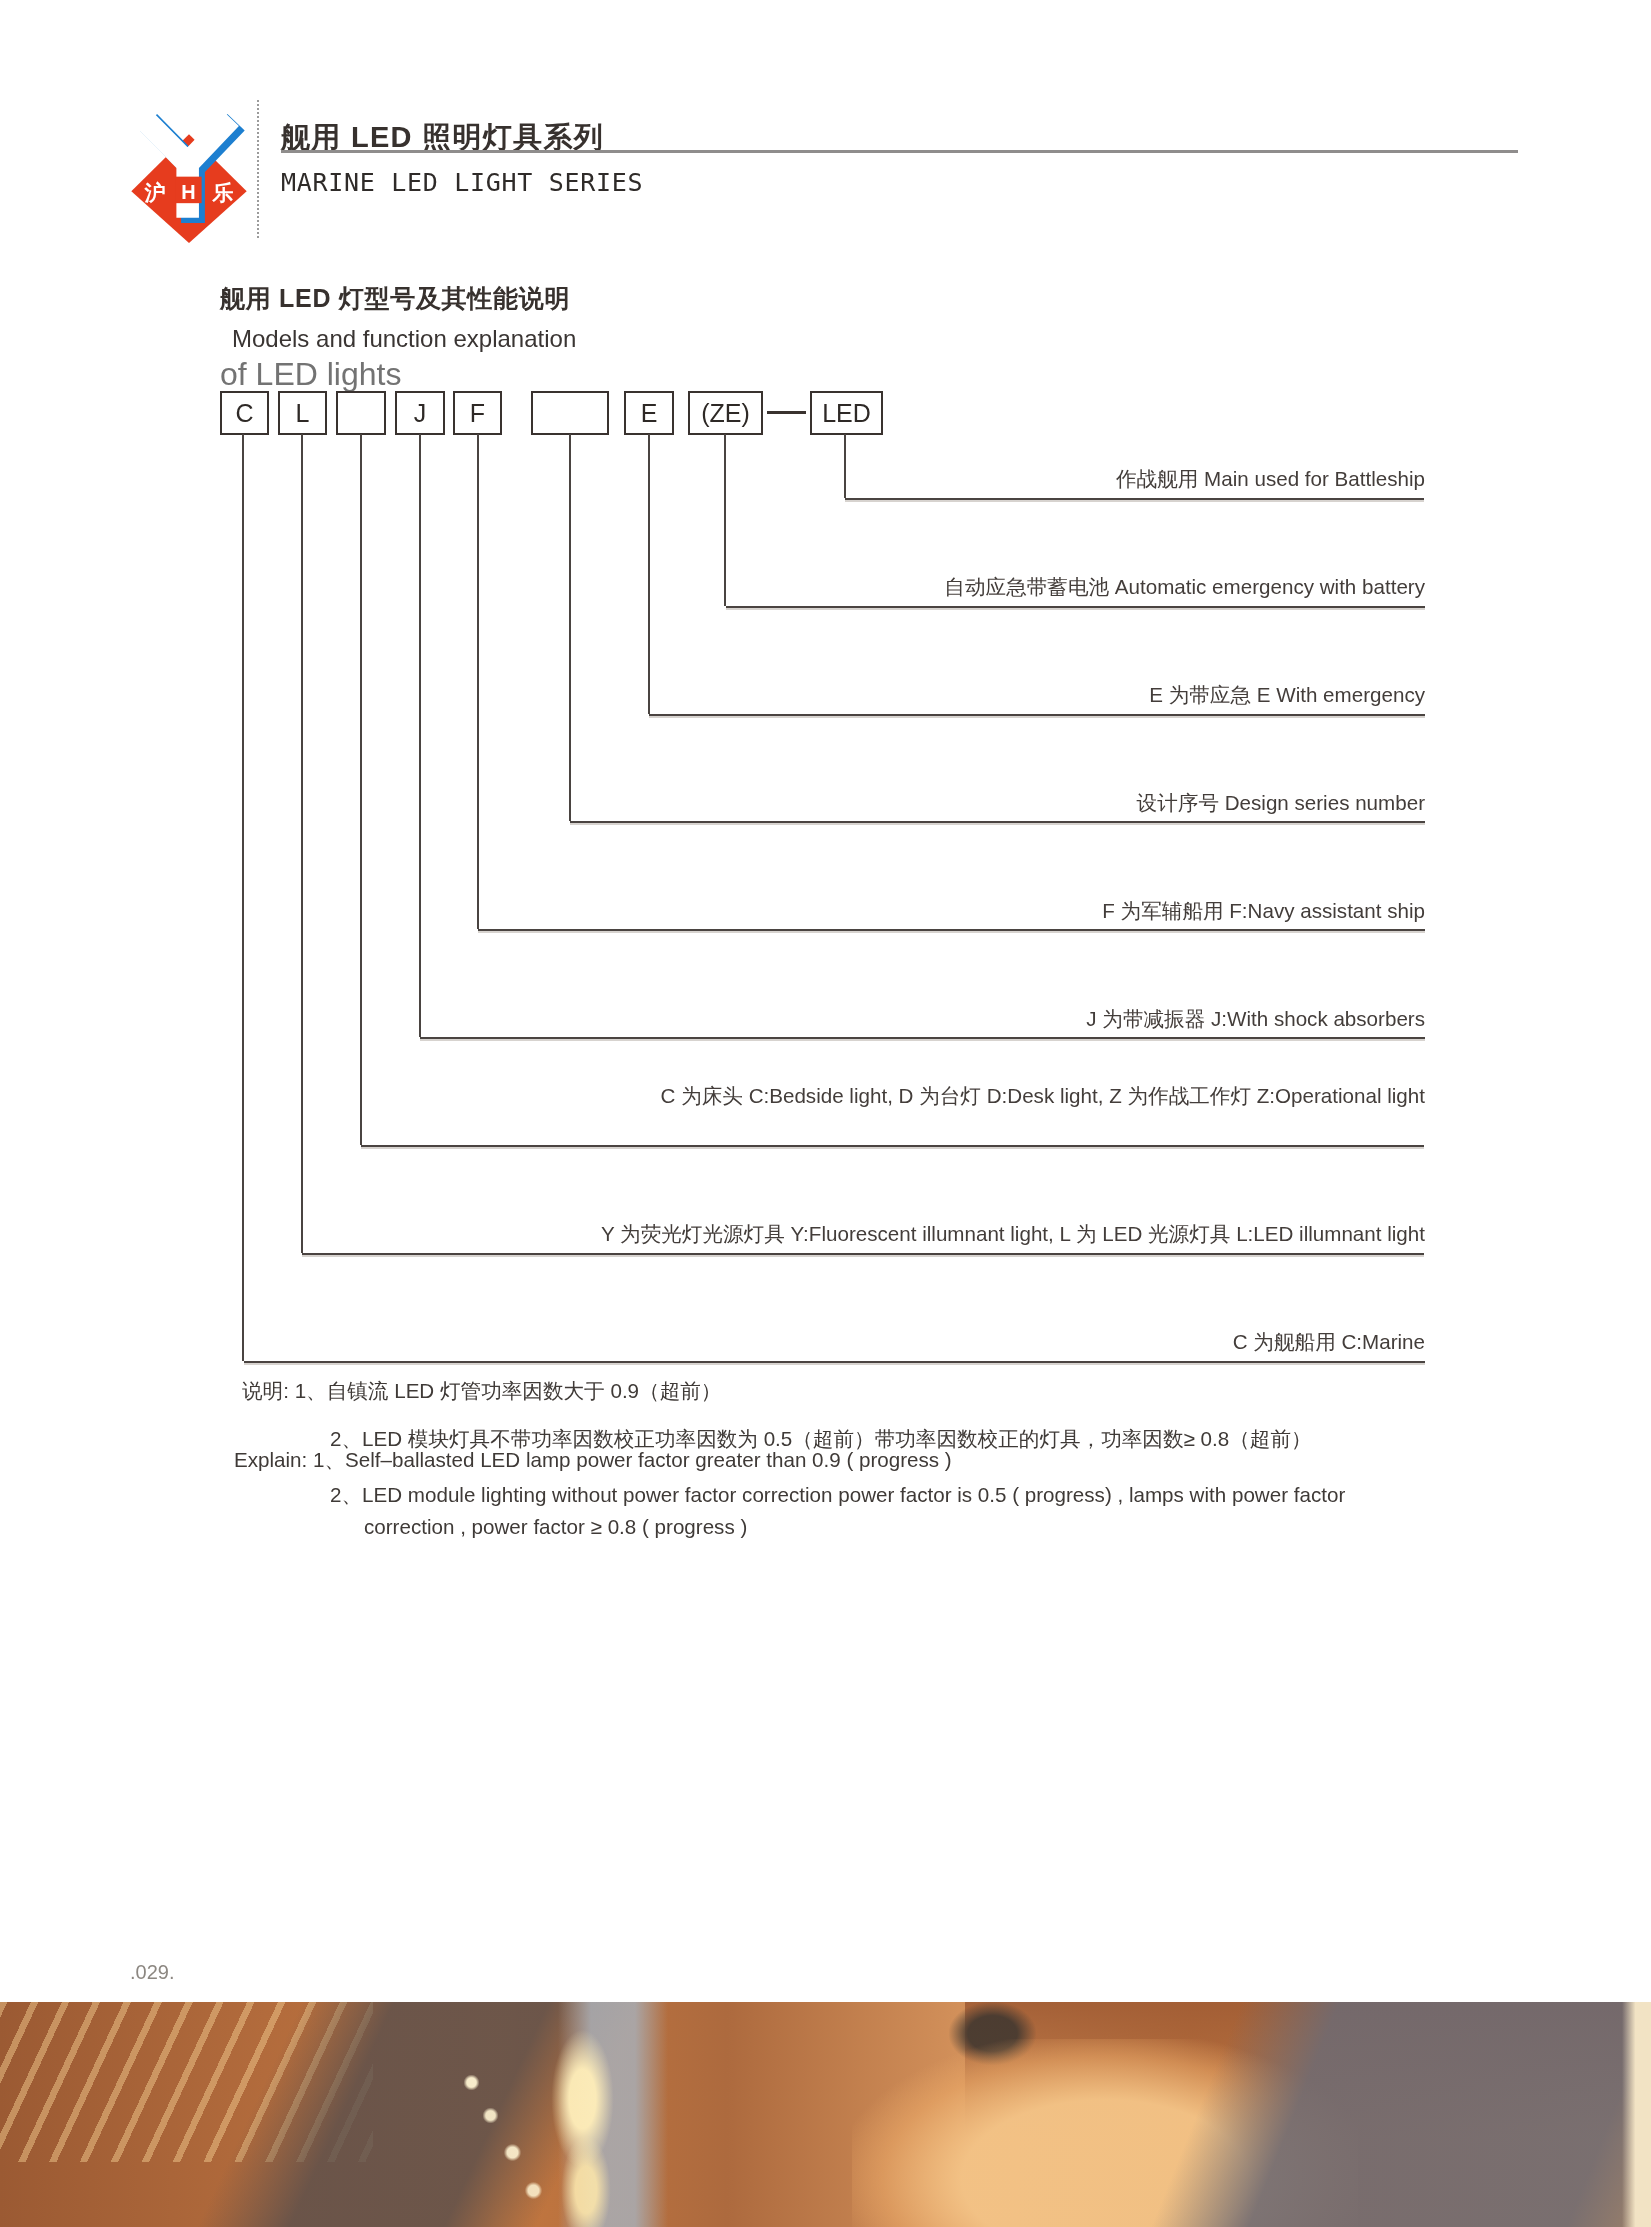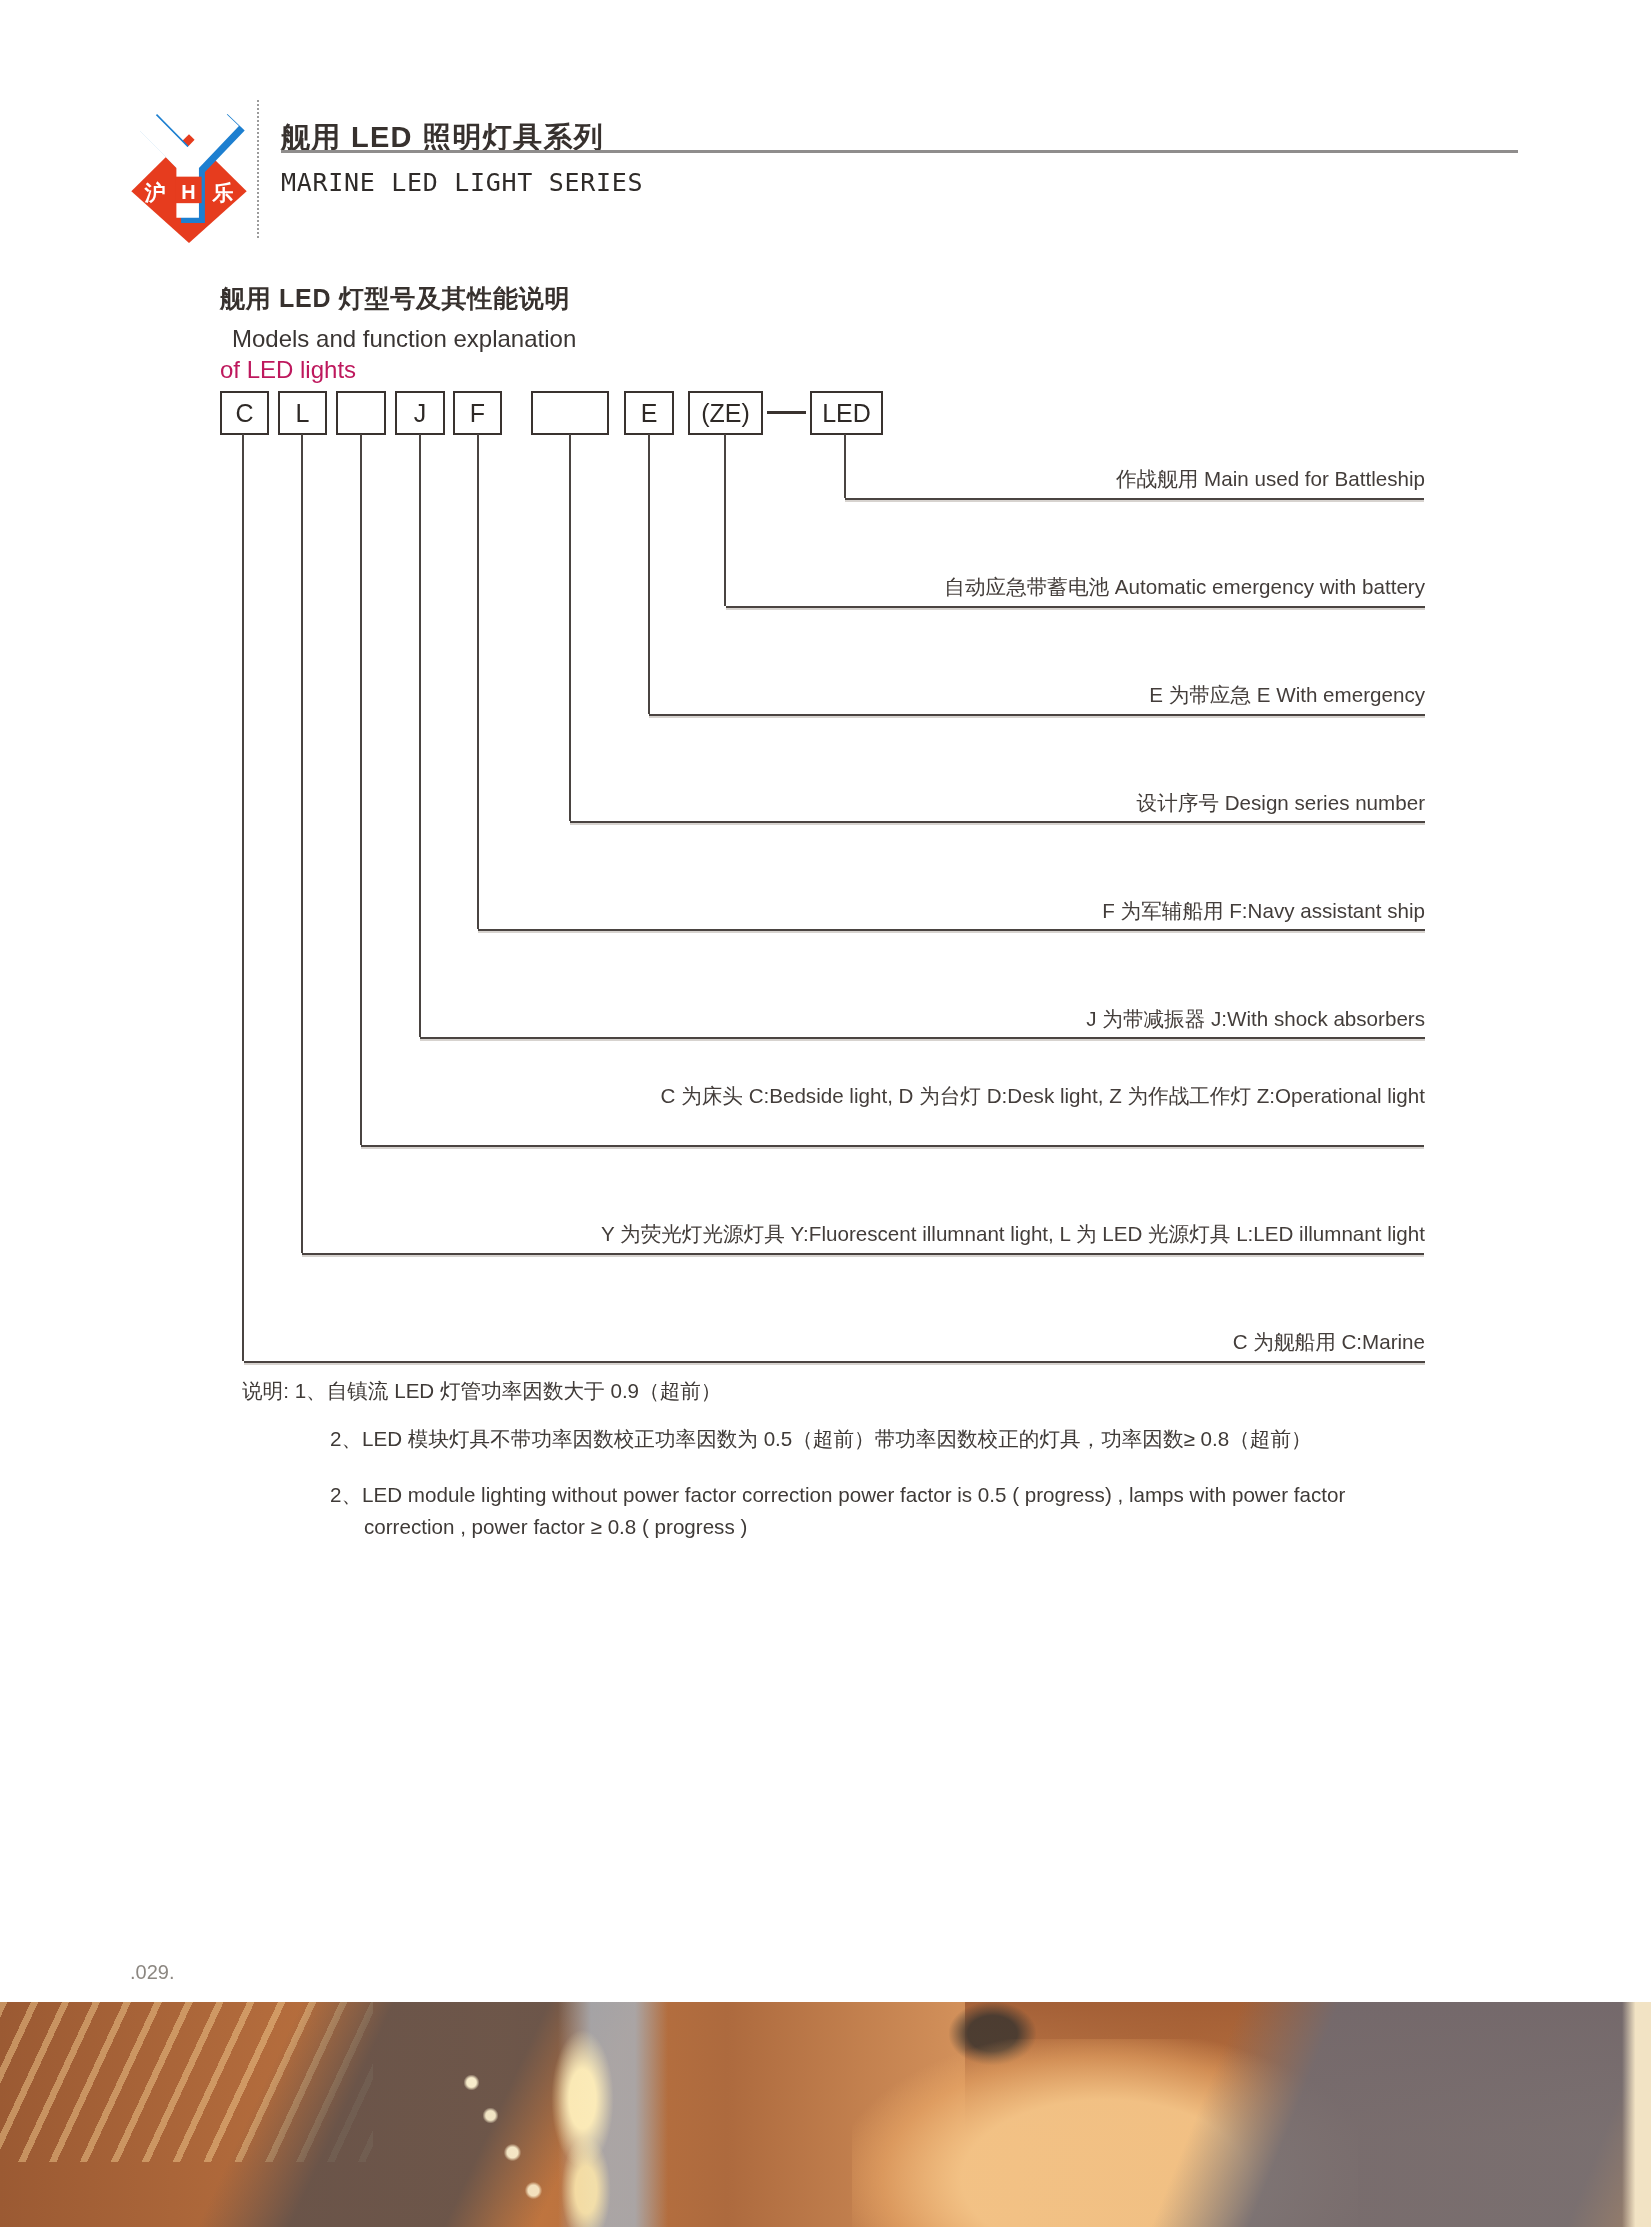--- a/index.html
+++ b/index.html
@@ -12,21 +12,21 @@
   .dotted-sep { position:absolute; left:257px; top:100px; height:138px; width:0;
     border-left:2.7px dotted #9b9b9b; }
   .hdr-title-cn { position:absolute; left:281px; top:110px; font-size:29px; font-weight:bold;
     letter-spacing:1.3px; color:#37312e;margin-top:8px; }
   .hdr-rule { position:absolute; left:281px; top:150px; width:1237px; height:3.3px; background:#8f8d8c; }
   .hdr-title-en { position:absolute; left:281px; top:168px; font-size:25px;
     font-family:"DejaVu Sans Mono", monospace; letter-spacing:0.7px; color:#2f2b29; }
   
   .sec-title-cn { position:absolute; left:220px; top:282px; font-size:25px; font-weight:bold; color:#37312e; letter-spacing:0.7px;}
   .sec-sub1 { position:absolute; left:232px; top:325px; font-size:24px; color:#3a3533; }
-  .sec-sub2 { position:absolute; left:220px; top:356px; font-size:24px; color:#be185d; }
+  .sec-sub2 { position:absolute; left:220px; top:356px; font-size:32px; color:#737373; }
   
   .mbox { position:absolute; top:391px; height:44px; border:2.7px solid #39322f; background:#fff;
     box-sizing:border-box; display:flex; align-items:center; justify-content:center;
     font-size:25px; color:#2e2926; }
   .dash { position:absolute; top:411px; height:3.3px; background:#39322f; }
   
   .vline { position:absolute; width:2px; background:#4a4441; top:434px; }
   .hline { position:absolute; height:2px; background:#4a4441; box-shadow:0 2px 0 rgba(150,140,130,.38); }
   .rlabel { position:absolute; right:227px; text-align:right; font-size:20.6px; line-height:32px;
     color:#433d3a; white-space:nowrap; }
@@ -152,20 +152,21 @@
   <div class="vline" style="left:301px;height:819px;"></div>
   <div class="hline" style="left:302px;top:1253px;width:1122px;"></div>
   <div class="rlabel" style="top:1218px;">Y 为荧光灯光源灯具 Y:Fluorescent illumnant light,  L 为 LED 光源灯具 L:LED illumnant light</div>
 
   <div class="vline" style="left:242px;height:927px;"></div>
   <div class="hline" style="left:244px;top:1361px;width:1181px;"></div>
   <div class="rlabel" style="top:1326px;">C 为舰船用 C:Marine</div>
 
   <div class="note" style="left:242px;top:1377px;">说明: 1、自镇流 LED 灯管功率因数大于 0.9（超前）</div>
   <div class="note" style="left:330px;top:1411px;margin-top:14px;">2、LED 模块灯具不带功率因数校正功率因数为 0.5（超前）带功率因数校正的灯具，功率因数≥ 0.8（超前）</div>
+  <div class="note" style="left:234px;top:1446px;">Explain: 1、Self–ballasted LED lamp power factor greater than 0.9 ( progress )</div>
   <div class="note" style="left:330px;top:1481px;">2、LED module lighting without power factor correction power factor is  0.5 ( progress) , lamps with power factor</div>
   <div class="note" style="left:364px;top:1515px;">correction , power factor ≥ 0.8 ( progress )</div>
 
   <div class="pageno">.029.</div>
   <div id="photo"></div>
 
 </div>
 
 
 </body></html>

